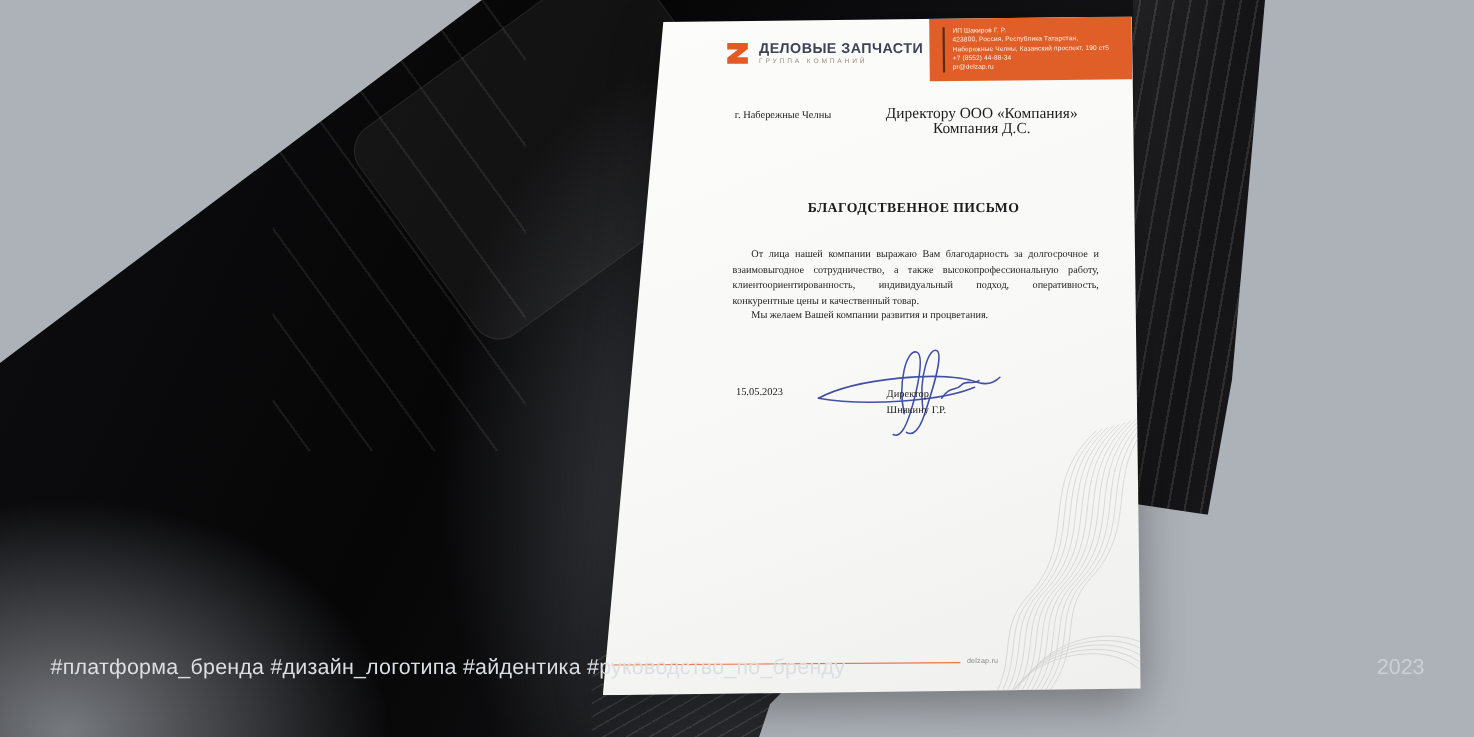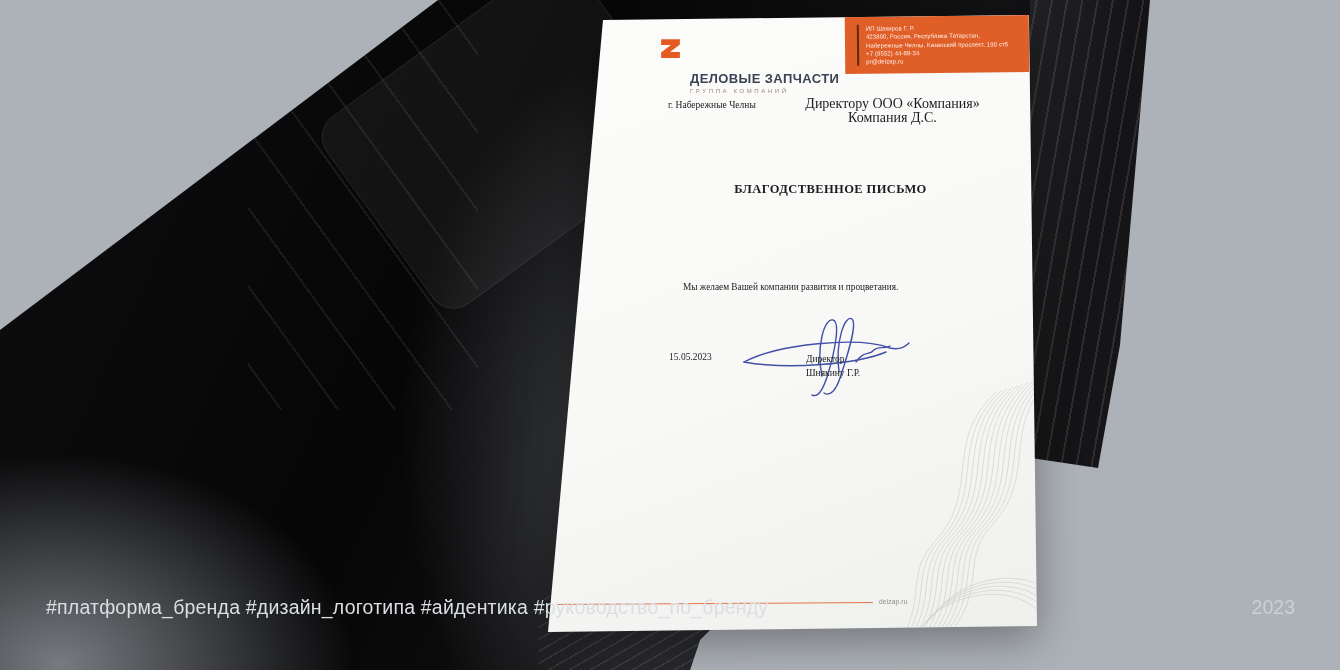--- a/index.html
+++ b/index.html
@@ -56,21 +56,21 @@
     filter:drop-shadow(0 12px 22px rgba(0,0,0,.35));}
   .paper{
     position:absolute;inset:0;
     clip-path:polygon(55px 8px,481px 3px,489px 614px,0 620px);
     background:linear-gradient(160deg,#fcfcfa 0%,var(--paper-white) 55%,#efefed 100%);
     color:#1c1c1e;
   }
 
   .letter-logo{position:absolute;left:110px;top:24px;display:flex;align-items:flex-start;}
   .logo-z{width:25px;height:25px;flex:0 0 auto;}
-  .logo-text{margin-left:7px;margin-top:35px;}
+  .logo-text{margin-left:7px;}
   .brand-name{font-size:13px;font-weight:bold;letter-spacing:.4px;color:var(--brand-navy);white-space:nowrap;}
   .brand-subtitle{font-size:6px;letter-spacing:2.6px;color:#a08a76;margin-top:2px;white-space:nowrap;}
 
   .contact-block{
     position:absolute;left:297px;top:4px;width:184px;height:57px;
     background:var(--accent-orange);transform:rotate(-.6deg);
   }
   .contact-lines{
     margin:8px 0 0 12px;padding-left:7px;border-left:2px solid rgba(45,25,12,.75);
     font-size:6px;line-height:8.3px;color:rgba(255,246,240,.95);letter-spacing:.1px;
@@ -136,20 +136,21 @@
         </div>
       </div>
 
       <div class="city letter-serif">г. Набережные Челны</div>
       <div class="recipient letter-serif">
         <div>Директору ООО «Компания»</div>
         <div>Компания Д.С.</div>
       </div>
 
       <div class="title letter-serif">БЛАГОДСТВЕННОЕ ПИСЬМО</div>
+      <p class="para para-1 letter-serif">От лица нашей компании выражаю Вам благодарность за долгосрочное и взаимовыгодное сотрудничество, а также высокопрофессиональную работу, клиентоориентированность, индивидуальный подход, оперативность, конкурентные цены и качественный товар.</p>
       <p class="para para-2 letter-serif">Мы желаем Вашей компании развития и процветания.</p>
 
       <div class="date letter-serif">15.05.2023</div>
       <svg class="signature" viewBox="0 0 178 88" fill="none" stroke="#2e3d9e" stroke-width="1.4" stroke-linecap="round" opacity=".9">
         <path d="M6,52 C40,34 120,26 152,38 C160,40 166,38 171,33"></path>
         <path d="M6,52 C50,60 120,54 148,42"></path>
         <path d="M84,66 C78,38 86,8 95,10 C103,12 96,44 90,64 C85,80 80,88 74,85"></path>
         <path d="M101,62 C97,32 107,4 114,9 C120,14 108,50 102,68 C98,80 92,87 86,83"></path>
         <path d="M118,52 C126,40 131,46 136,40 C141,35 147,40 152,36"></path>
       </svg>

